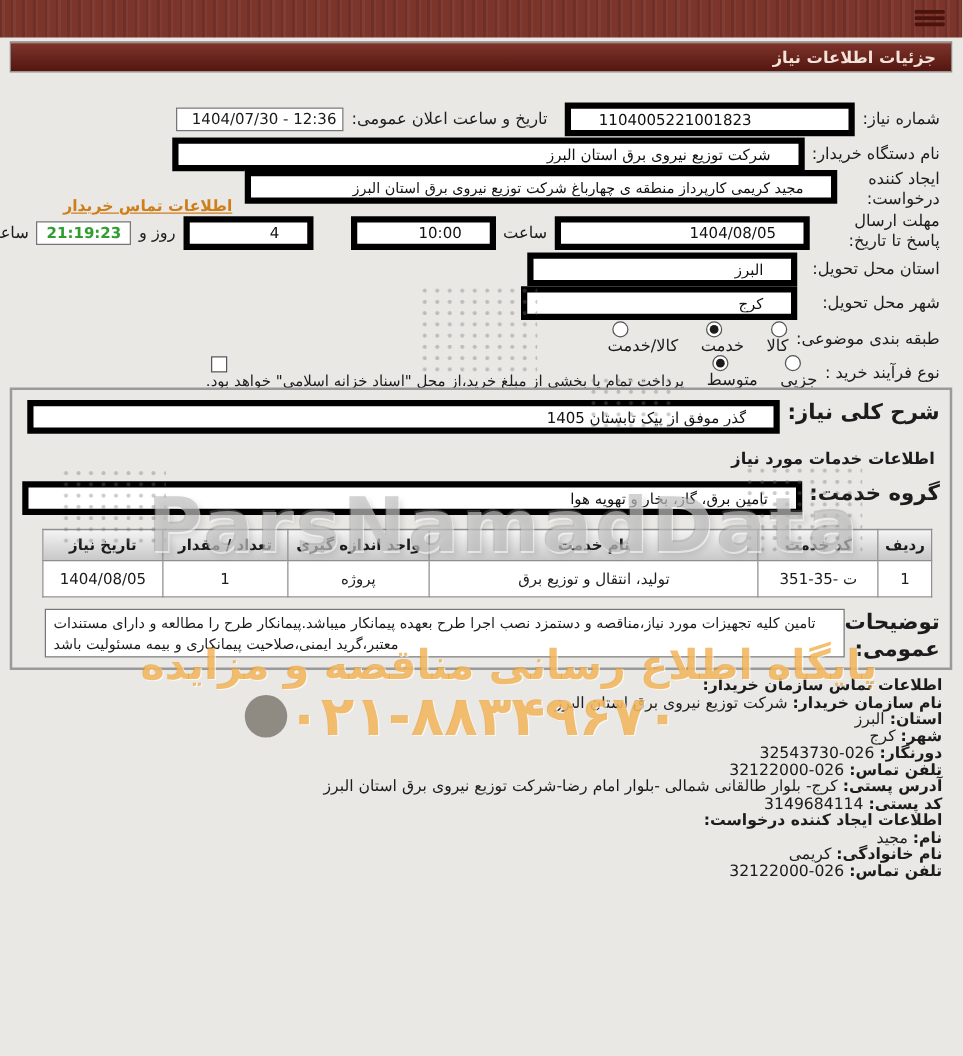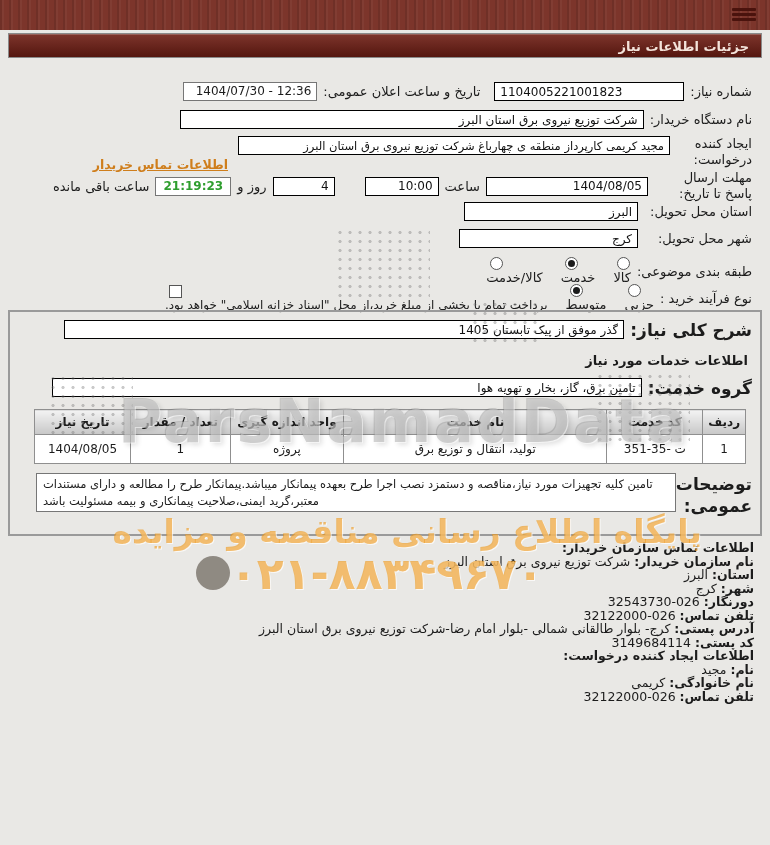--- a/index.html
+++ b/index.html
@@ -26,22 +26,22 @@
     color:#f3e3da;font-size:13px;font-weight:bold;
     padding:0 12px;box-sizing:border-box;
   }
   
   .formwrap{position:absolute;top:58px;right:0;left:0;}
   .frow{position:absolute;right:18px;display:flex;align-items:center;}
   .frow.topalign{align-items:flex-start;}
   .flabel{font-size:13px;color:#1c1c1c;margin-left:6px;white-space:nowrap;}
   .flabel.wrap{white-space:normal;line-height:1.25;}
   .inp{
-    background:#fff;border:1px solid #000000;height:17px;box-sizing:content-box;
-    font-family:inherit;font-size:12px;color:#111;padding:0 5px;direction:rtl;text-align:right;
+    background:#fff;border:5px solid #000000;height:17px;box-sizing:content-box;
+    font-family:inherit;font-size:12px;color:#111;padding:0 22px;direction:rtl;text-align:right;
   }
   .inp.ltr{direction:ltr;text-align:left;}
   .dispbox{
     background:#fff;border:1px solid #767676;height:17px;line-height:17px;
     font-size:12px;padding:0 5px;box-sizing:content-box;
   }
   .dispbox.ltr{direction:ltr;text-align:right;}
   .orange-link{color:#cf7e1c;font-weight:bold;font-size:12.5px;cursor:pointer;white-space:nowrap;}
   .green{color:#2f9e2f;text-align:center;font-weight:bold;}
   .small-gap{margin:0 6px;}

